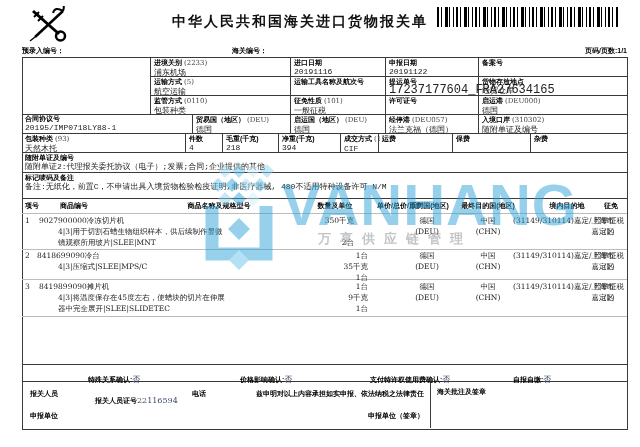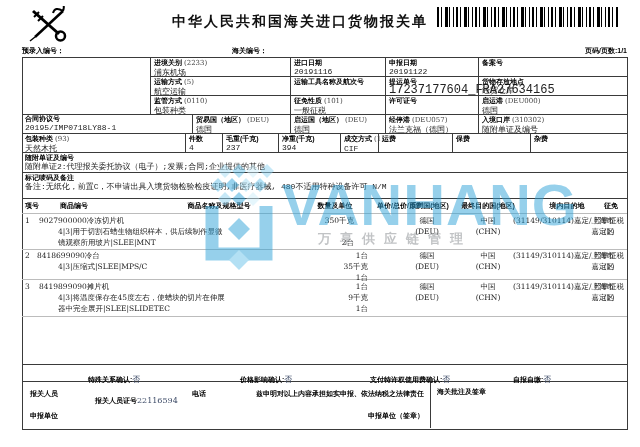--- a/index.html
+++ b/index.html
@@ -155,21 +155,21 @@
   <div class="cell" style="left:25px;top:134px">
     <span class="lbl"><span>包装种类</span> <span class="code">(93)</span></span>
     <span class="val">天然木托</span>
   </div>
   <div class="cell" style="left:189px;top:134px">
     <span class="lbl">件数</span>
     <span class="val">4</span>
   </div>
   <div class="cell" style="left:226px;top:134px">
     <span class="lbl">毛重(千克)</span>
-    <span class="val">237</span>
+    <span class="val">218</span>
   </div>
   <div class="cell" style="left:282px;top:134px">
     <span class="lbl">净重(千克)</span>
     <span class="val">394</span>
   </div>
   <div class="cell" style="left:344px;top:134px">
     <span class="lbl"><span>成交方式</span> <span class="code">(1)</span></span>
     <span class="val">CIF</span>
   </div>
   <div class="cell" style="left:382px;top:134px">

